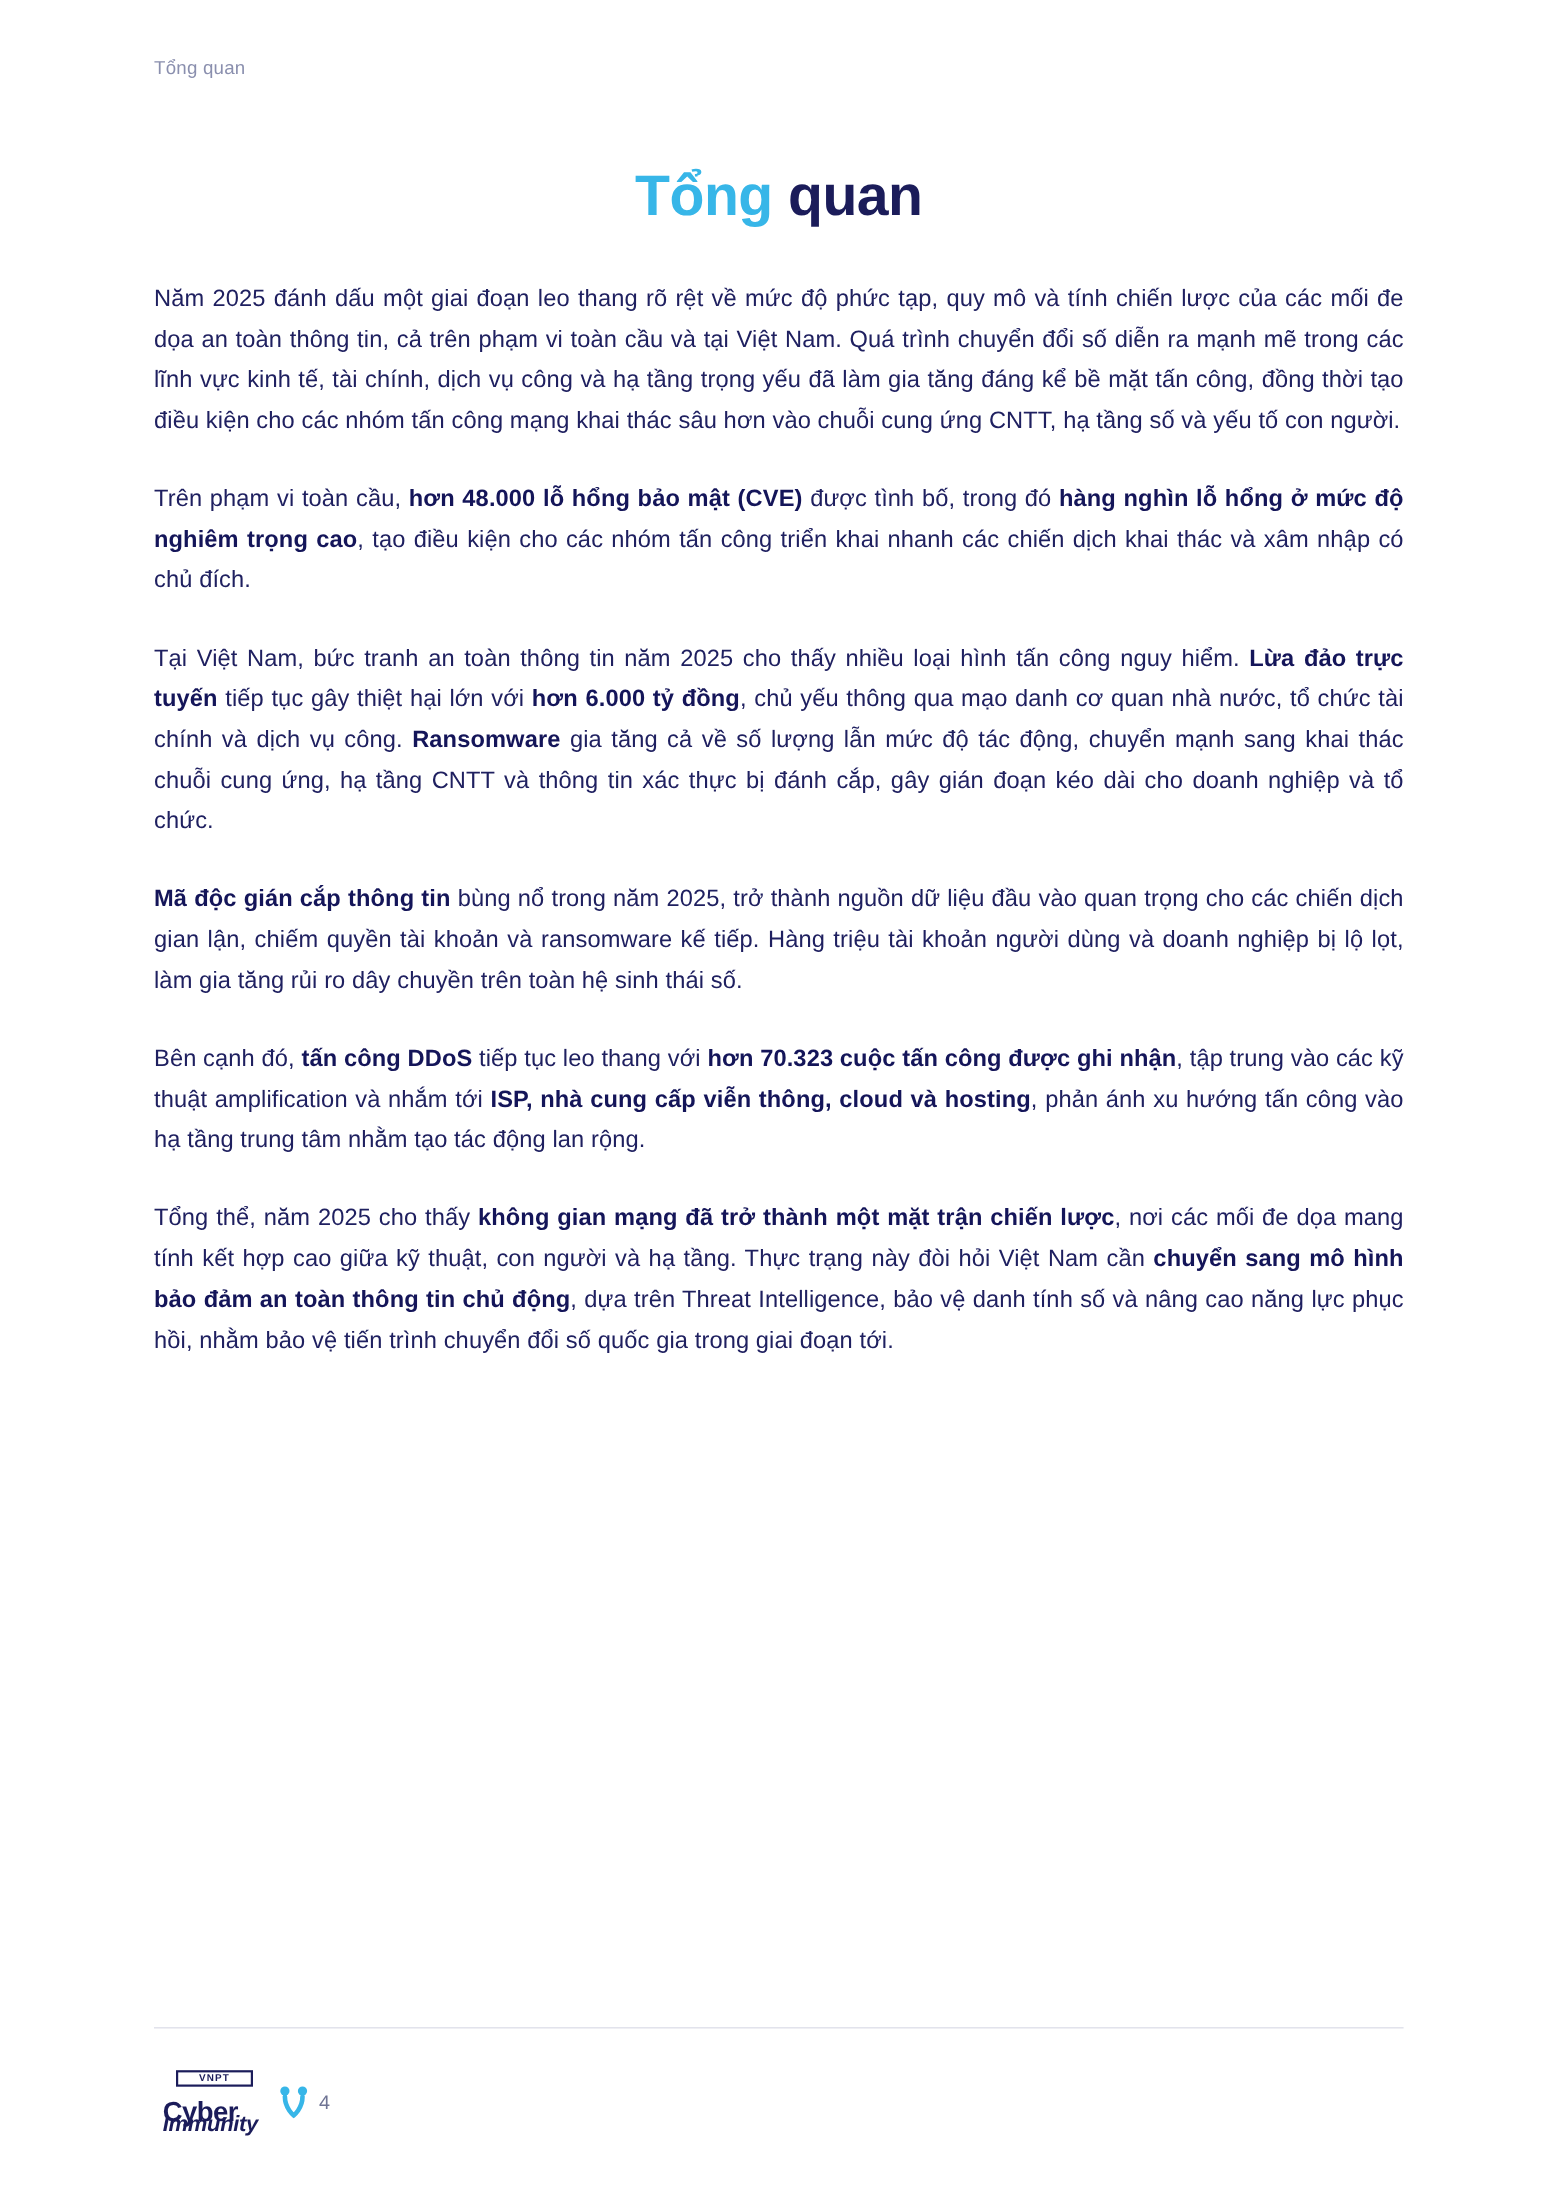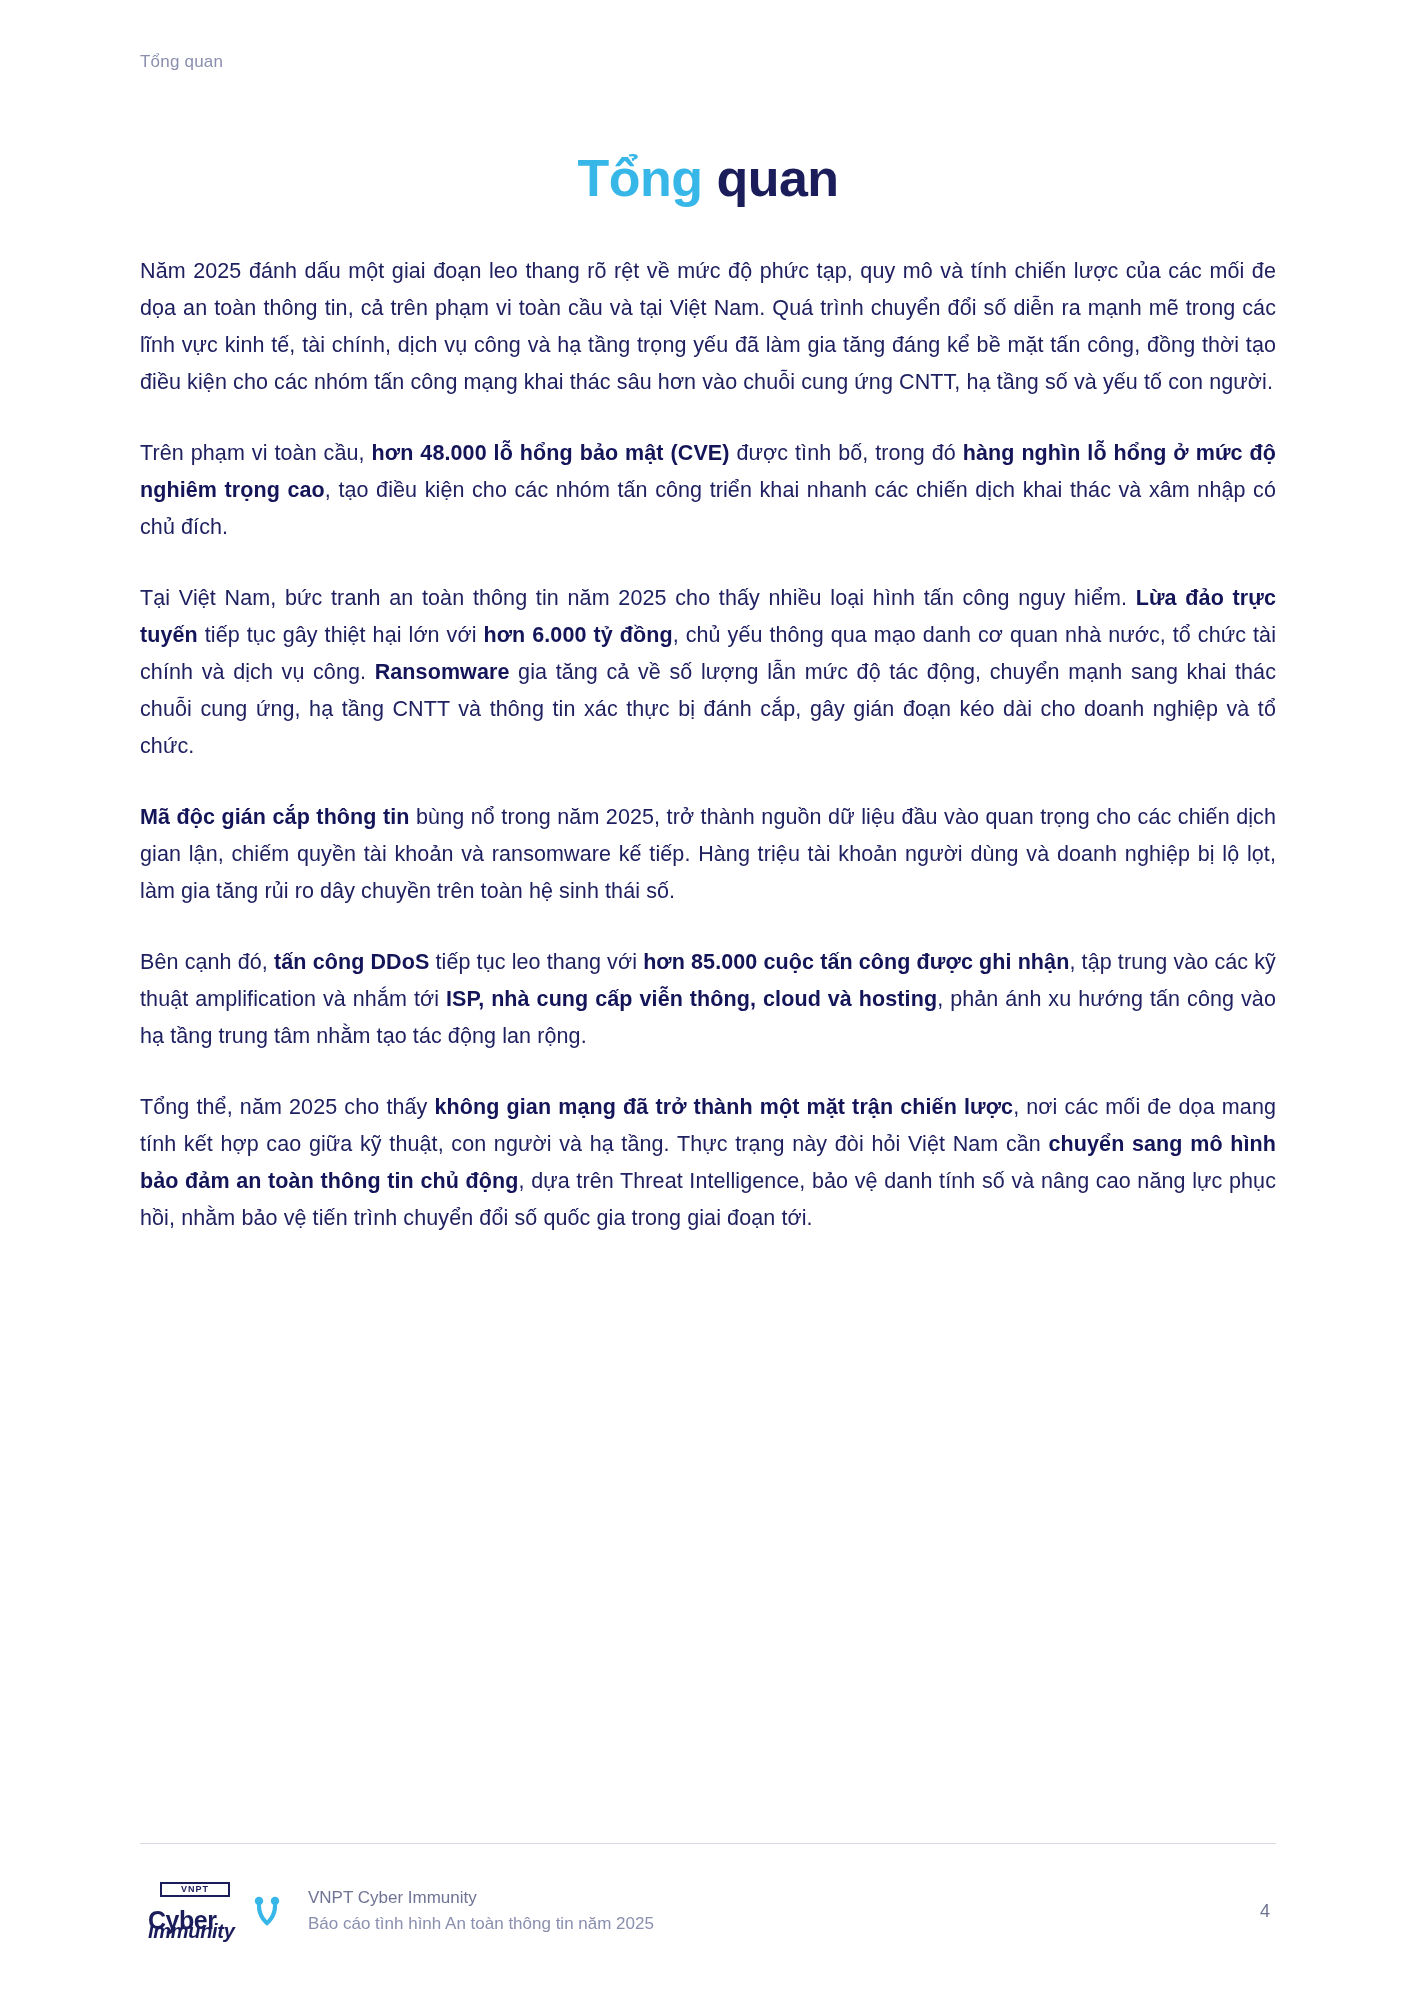--- a/index.html
+++ b/index.html
@@ -150,41 +150,37 @@
 
     <h1 class="title">
       <span class="t-accent">Tổng</span><span class="t-dark"> quan</span>
     </h1>
 
     <div id="body-paragraphs">
         <p class="para"><span>Năm 2025 đánh dấu một giai đoạn leo thang rõ rệt về mức độ phức tạp, quy mô và tính chiến lược của các mối đe dọa an toàn thông tin, cả trên phạm vi toàn cầu và tại Việt Nam. Quá trình chuyển đổi số diễn ra mạnh mẽ trong các lĩnh vực kinh tế, tài chính, dịch vụ công và hạ tầng trọng yếu đã làm gia tăng đáng kể bề mặt tấn công, đồng thời tạo điều kiện cho các nhóm tấn công mạng khai thác sâu hơn vào chuỗi cung ứng CNTT, hạ tầng số và yếu tố con người.</span></p>
         <p class="para"><span>Trên phạm vi toàn cầu, </span><b>hơn 48.000 lỗ hổng bảo mật (CVE)</b><span> được tình bố, trong đó </span><b>hàng nghìn lỗ hổng ở mức độ nghiêm trọng cao</b><span>, tạo điều kiện cho các nhóm tấn công triển khai nhanh các chiến dịch khai thác và xâm nhập có chủ đích.</span></p>
         <p class="para"><span>Tại Việt Nam, bức tranh an toàn thông tin năm 2025 cho thấy nhiều loại hình tấn công nguy hiểm. </span><b>Lừa đảo trực tuyến</b><span> tiếp tục gây thiệt hại lớn với </span><b>hơn 6.000 tỷ đồng</b><span>, chủ yếu thông qua mạo danh cơ quan nhà nước, tổ chức tài chính và dịch vụ công. </span><b>Ransomware</b><span> gia tăng cả về số lượng lẫn mức độ tác động, chuyển mạnh sang khai thác chuỗi cung ứng, hạ tầng CNTT và thông tin xác thực bị đánh cắp, gây gián đoạn kéo dài cho doanh nghiệp và tổ chức.</span></p>
         <p class="para"><b>Mã độc gián cắp thông tin</b><span> bùng nổ trong năm 2025, trở thành nguồn dữ liệu đầu vào quan trọng cho các chiến dịch gian lận, chiếm quyền tài khoản và ransomware kế tiếp. Hàng triệu tài khoản người dùng và doanh nghiệp bị lộ lọt, làm gia tăng rủi ro dây chuyền trên toàn hệ sinh thái số.</span></p>
-        <p class="para"><span>Bên cạnh đó, </span><b>tấn công DDoS</b><span> tiếp tục leo thang với </span><b>hơn 85.000 cuộc tấn công được ghi nhận</b><span>, tập trung vào các kỹ thuật amplification và nhắm tới </span><b>ISP, nhà cung cấp viễn thông, cloud và hosting</b><span>, phản ánh xu hướng tấn công vào hạ tầng trung tâm nhằm tạo tác động lan rộng.</span></p>
+        <p class="para"><span>Bên cạnh đó, </span><b>tấn công DDoS</b><span> tiếp tục leo thang với </span><b>hơn 70.323 cuộc tấn công được ghi nhận</b><span>, tập trung vào các kỹ thuật amplification và nhắm tới </span><b>ISP, nhà cung cấp viễn thông, cloud và hosting</b><span>, phản ánh xu hướng tấn công vào hạ tầng trung tâm nhằm tạo tác động lan rộng.</span></p>
         <p class="para"><span>Tổng thể, năm 2025 cho thấy </span><b>không gian mạng đã trở thành một mặt trận chiến lược</b><span>, nơi các mối đe dọa mang tính kết hợp cao giữa kỹ thuật, con người và hạ tầng. Thực trạng này đòi hỏi Việt Nam cần </span><b>chuyển sang mô hình bảo đảm an toàn thông tin chủ động</b><span>, dựa trên Threat Intelligence, bảo vệ danh tính số và nâng cao năng lực phục hồi, nhằm bảo vệ tiến trình chuyển đổi số quốc gia trong giai đoạn tới.</span></p>
       </div>
 
   </div>
 
   <div class="footer-rule"></div>
 
   <div class="footer">
     <div class="logo">
       <div class="vnpt-box">VNPT</div>
       <div class="cyber">Cyber</div>
       <div class="immunity">Immunity</div>
       <div class="mark">
         <svg viewBox="0 0 34 34" width="34" height="34" aria-hidden="true">
           <circle cx="9" cy="7" r="4.2" fill="#37b6e8"></circle>
           <circle cx="25" cy="7" r="4.2" fill="#37b6e8"></circle>
           <path d="M9 12 C9 23, 17 29, 17 29 C17 29, 25 23, 25 12" fill="none" stroke="#37b6e8" stroke-width="4.2" stroke-linecap="round"></path>
         </svg>
       </div>
     </div>
-    <div class="footer-text">
-      <div class="l1">VNPT Cyber Immunity</div>
-      <div class="l2">Báo cáo tình hình An toàn thông tin năm 2025</div>
-    </div>
     <div class="page-number">4</div>
   </div>
 
 </div>
 
 </body></html>

